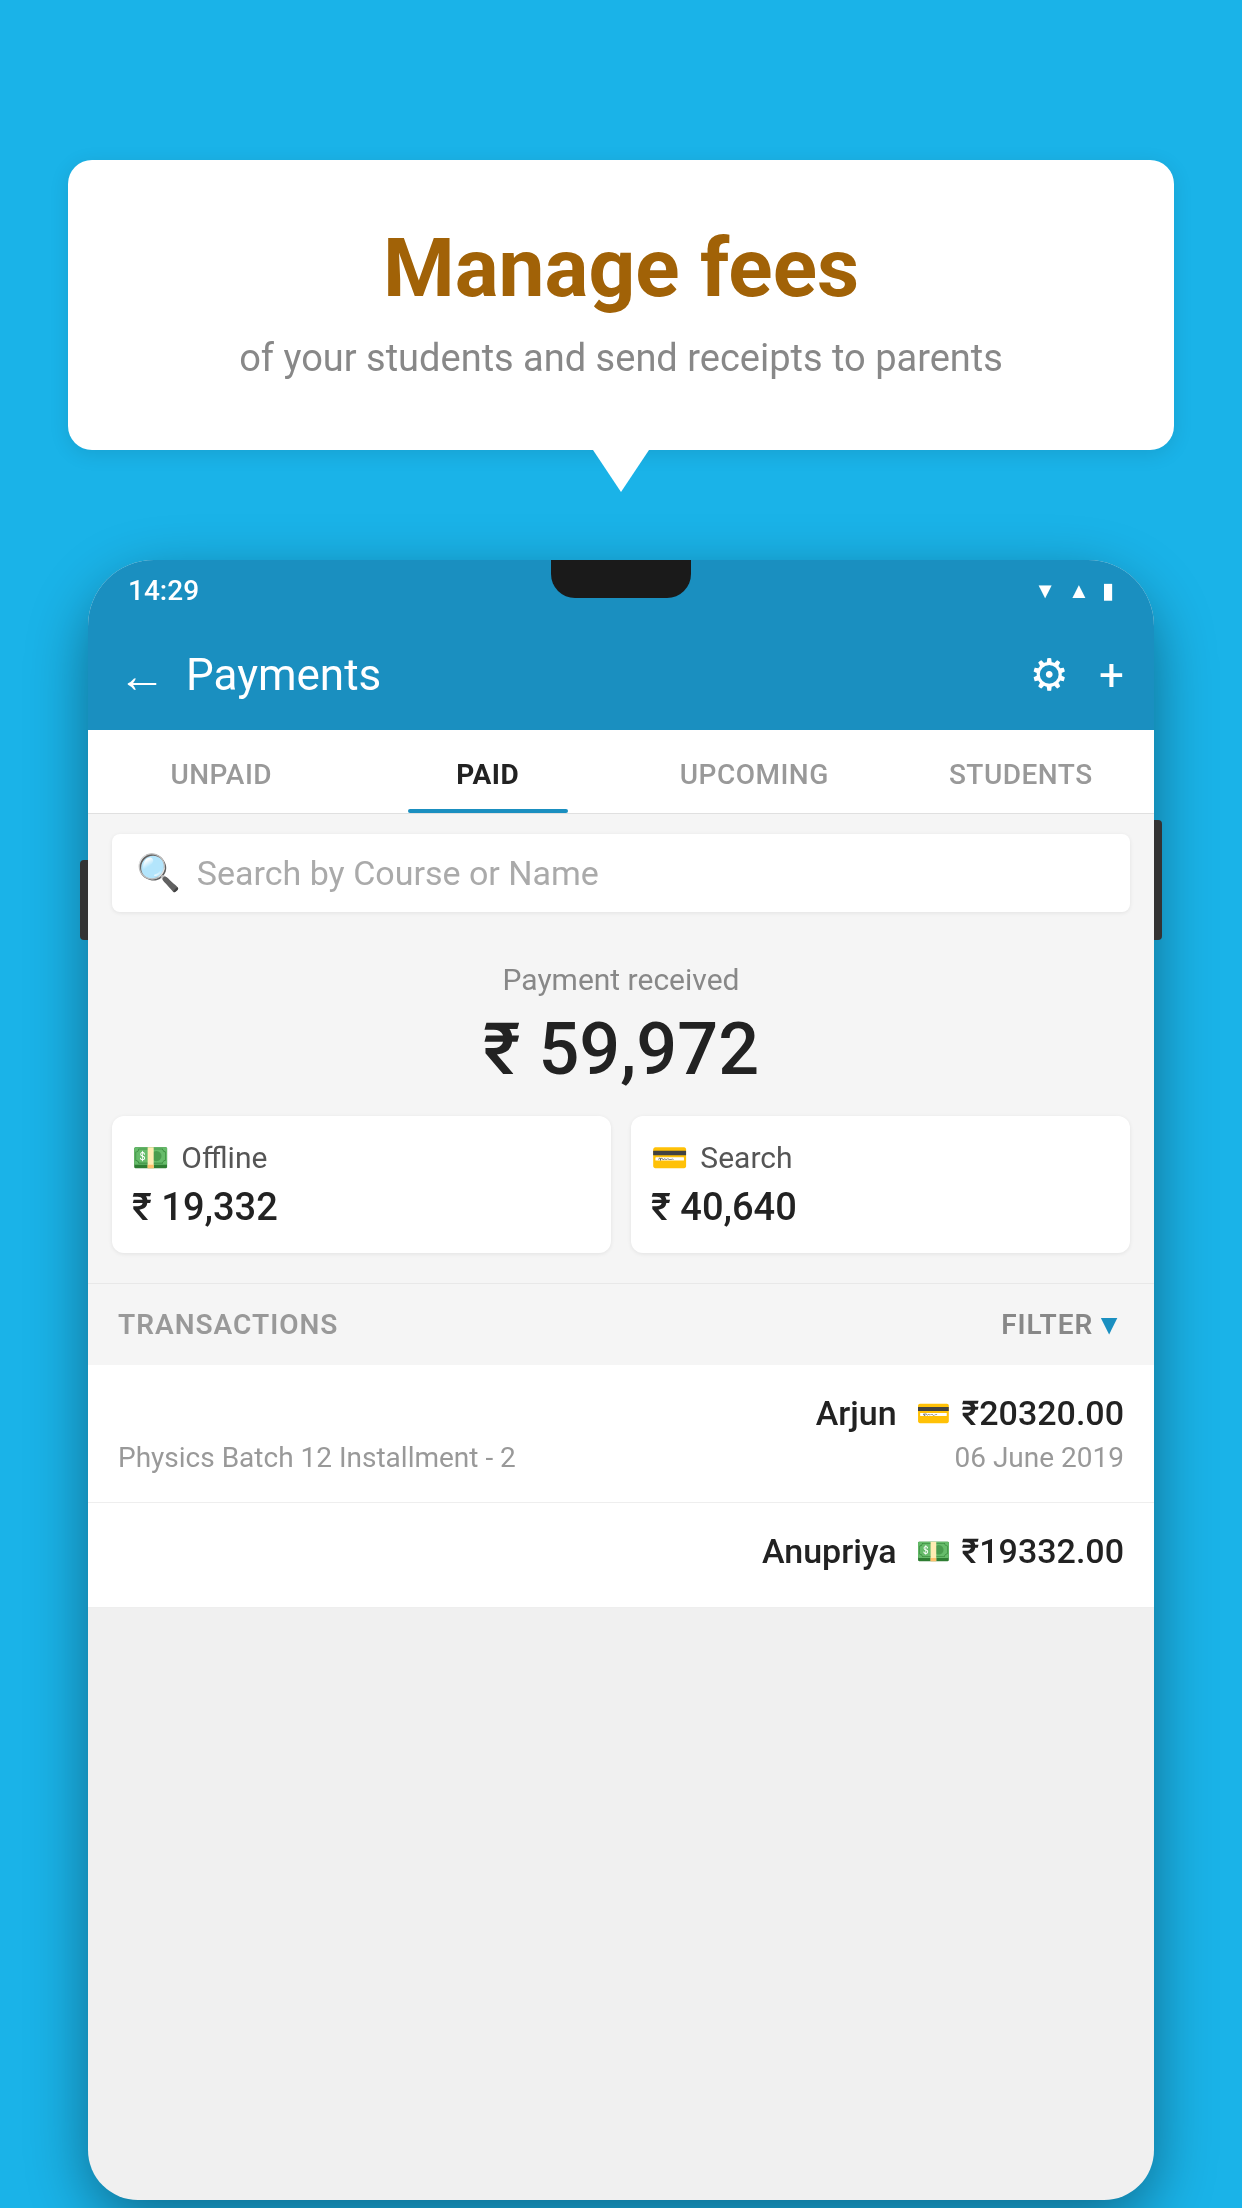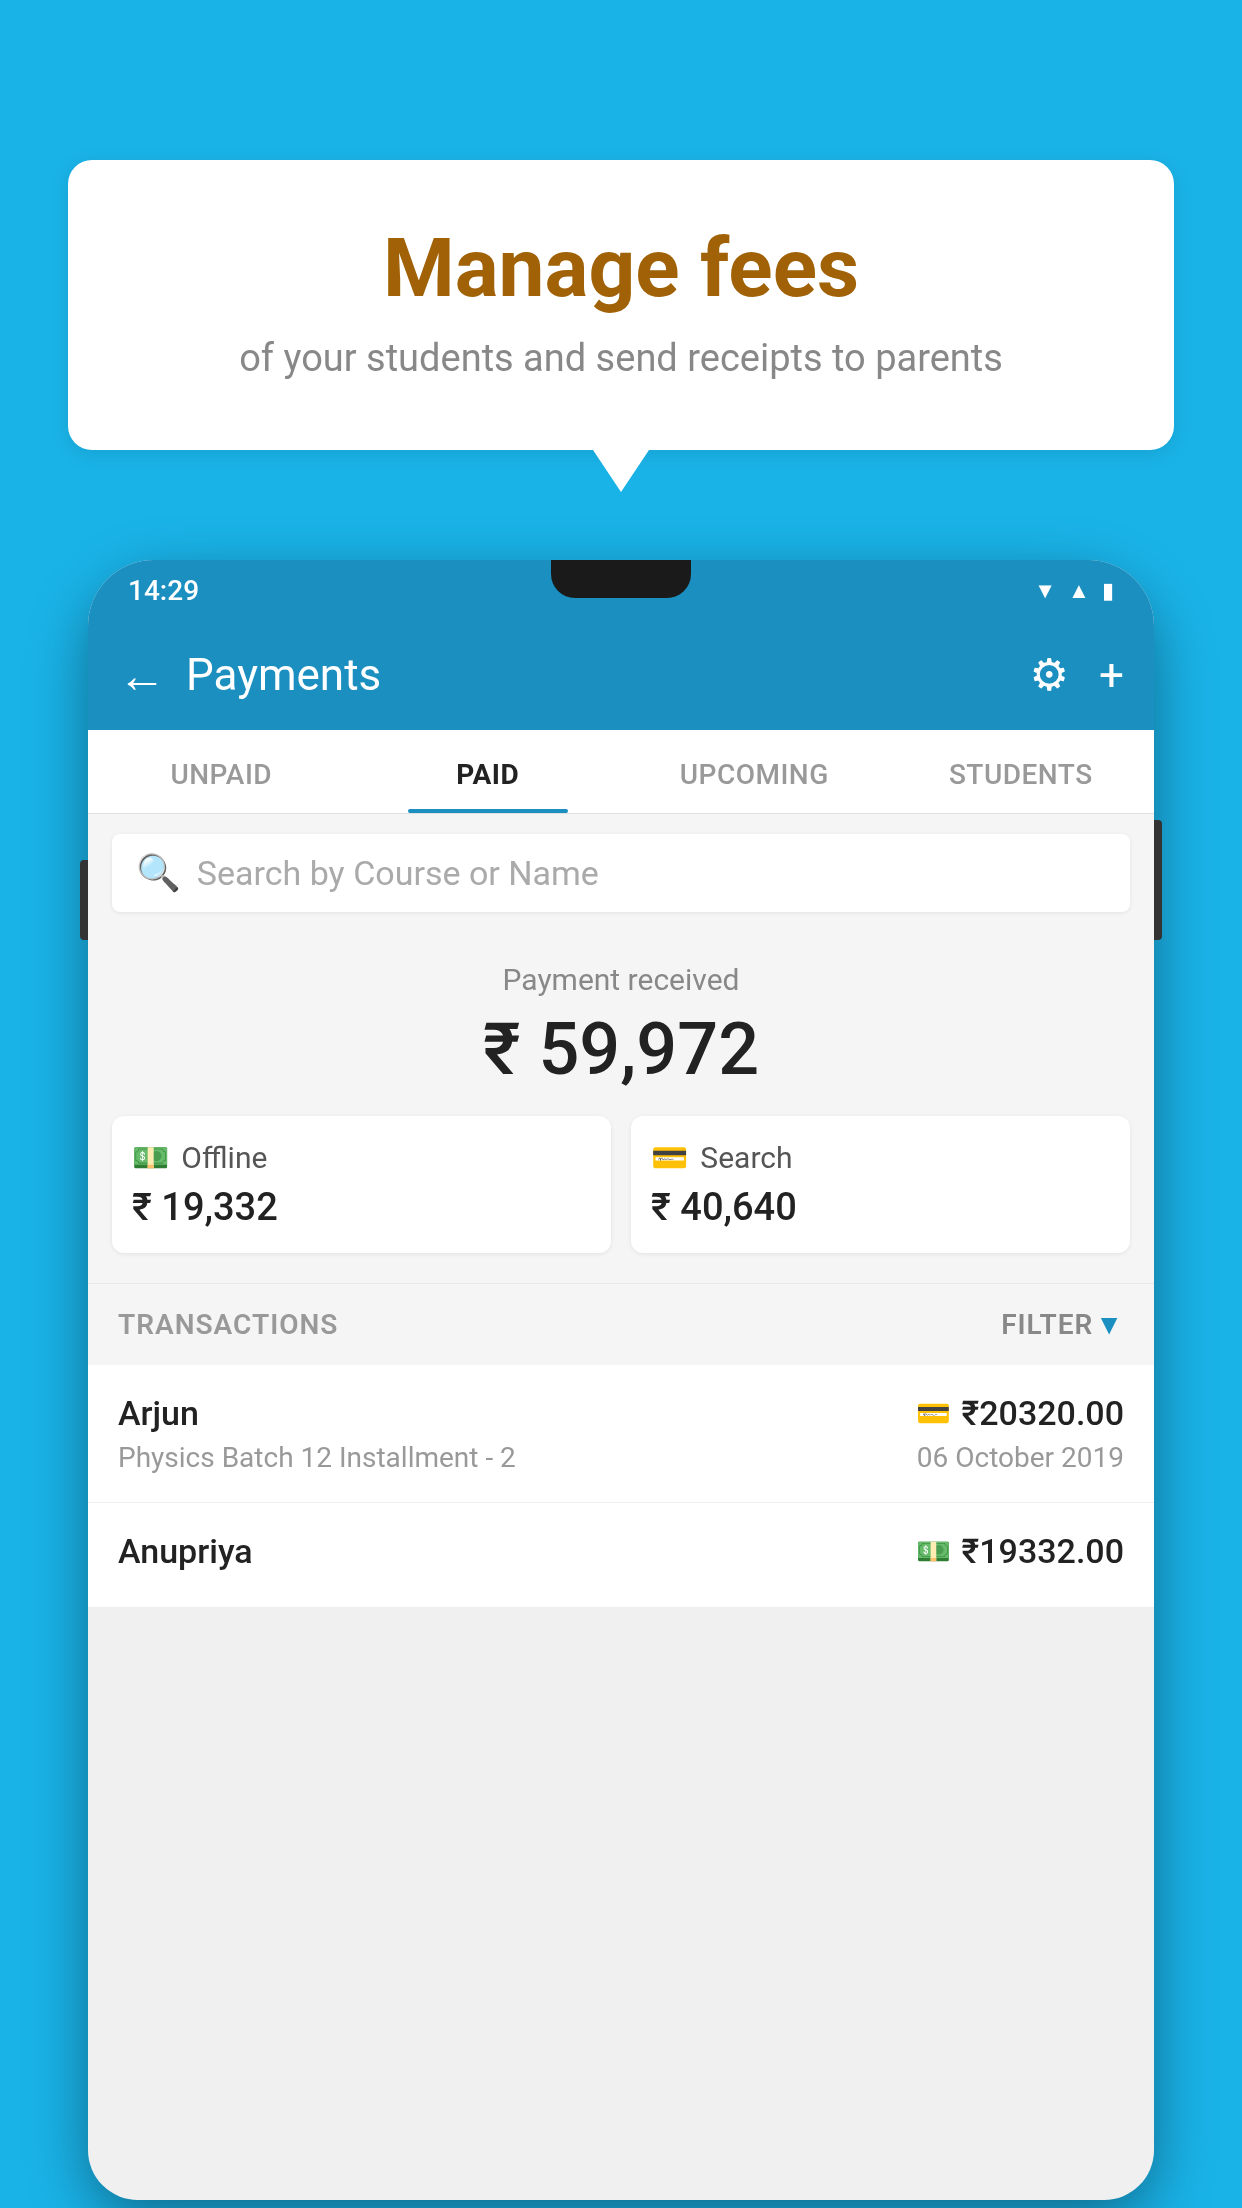--- a/index.html
+++ b/index.html
@@ -308,23 +308,24 @@
 
     
     .transaction-row {
       background: #fff;
       padding: 28px 30px;
       border-bottom: 1px solid #eeeeee;
     }
 
     .transaction-top {
       display: flex;
-      justify-content: space-between;
+      justify-content: flex-end;
       align-items: center;
       margin-bottom: 8px;
+      gap: 20px;
     }
 
     .transaction-name {
       color: #222;
       font-size: 34px;
       font-weight: 500;
     }
 
     .transaction-amount-wrap {
       display: flex;
@@ -477,21 +478,21 @@
       <div class="transaction-row">
         <div class="transaction-top">
           <span class="transaction-name">Arjun</span>
           <div class="transaction-amount-wrap">
             <span class="transaction-amount-icon">💳</span>
             <span class="transaction-amount">₹20320.00</span>
           </div>
         </div>
         <div class="transaction-bottom">
           <span class="transaction-course">Physics Batch 12 Installment - 2</span>
-          <span class="transaction-date">06 October 2019</span>
+          <span class="transaction-date">06 June 2019</span>
         </div>
       </div>
 
       <div class="transaction-row">
         <div class="transaction-top">
           <span class="transaction-name">Anupriya</span>
           <div class="transaction-amount-wrap">
             <span class="transaction-amount-icon">💵</span>
             <span class="transaction-amount">₹19332.00</span>
           </div>

